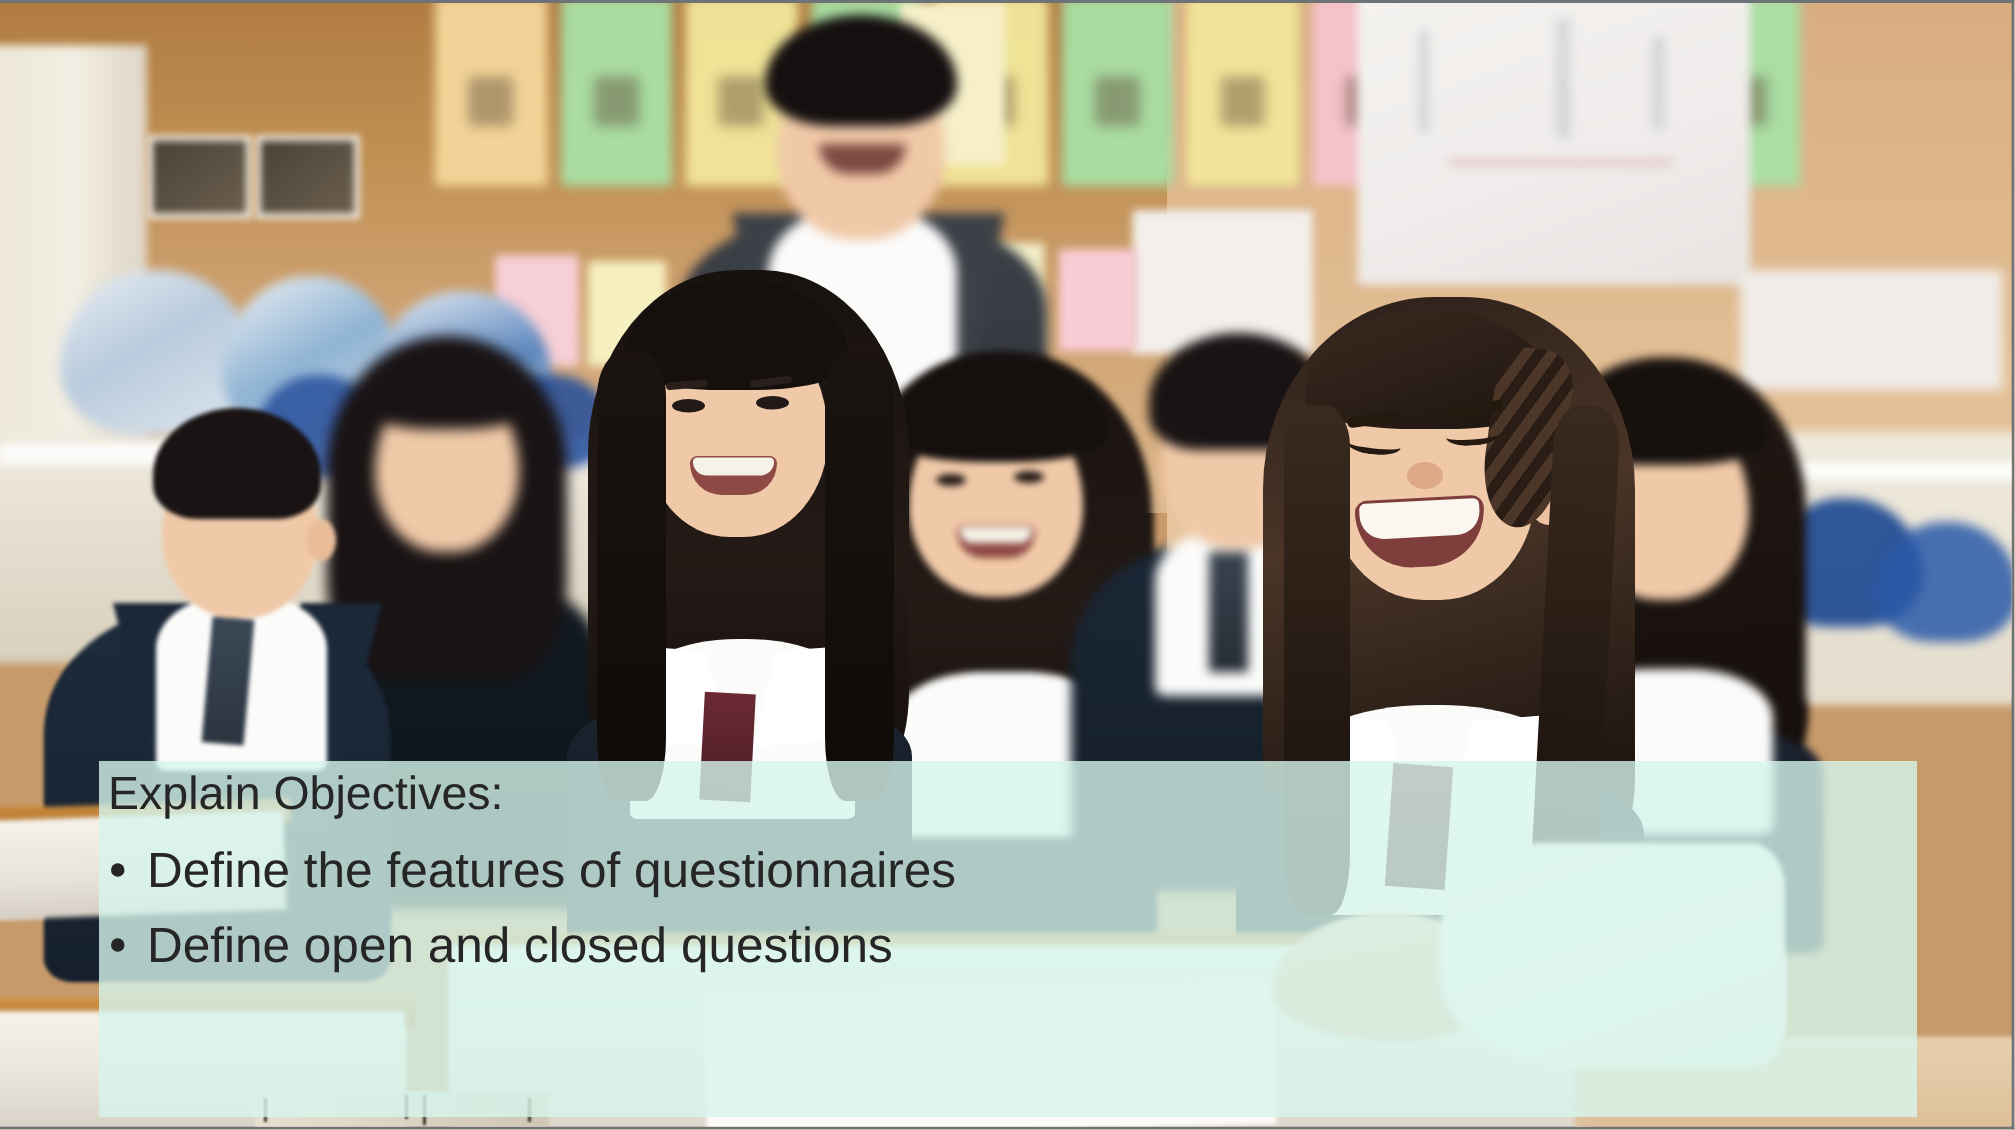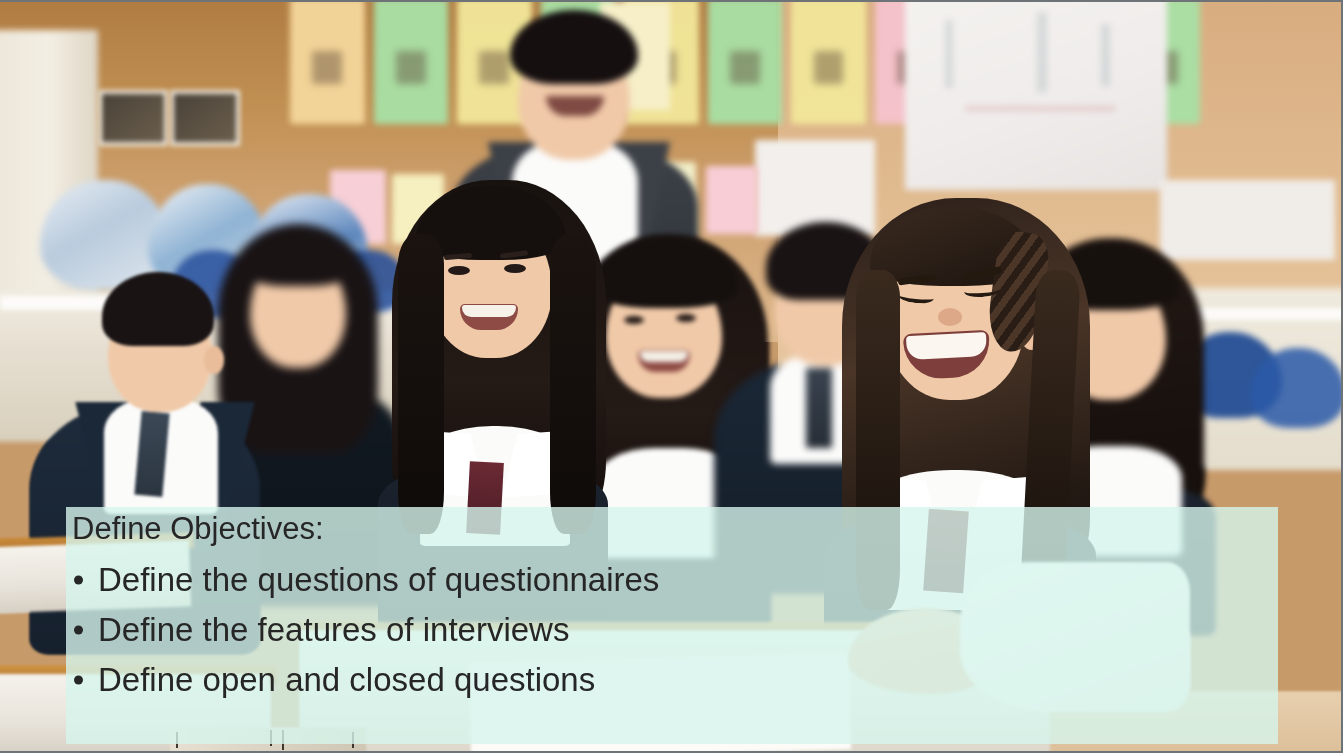--- a/index.html
+++ b/index.html
@@ -750,33 +750,29 @@
     <div class="tick t1"></div>
     <div class="tick t2"></div>
     <div class="tick t3"></div>
     <div class="tick t4"></div>
 
     <div class="dof"></div>
   </div>
 
   <div class="objectives-box">
 
-    <div class="obj-title">Define Objectives:</div>
+    <div class="obj-title">Explain Objectives:</div>
 
     <div class="bullet-list">
 
       <div class="bullet-item">
         <span class="bullet-dot"></span>
-        <span class="bullet-text">Define the questions of questionnaires</span>
+        <span class="bullet-text">Define the features of questionnaires</span>
       </div>
 
-      <div class="bullet-item">
-        <span class="bullet-dot"></span>
-        <span class="bullet-text">Define the features of interviews</span>
-      </div>
 
       <div class="bullet-item">
         <span class="bullet-dot"></span>
         <span class="bullet-text">Define open and closed questions</span>
       </div>
 
     </div>
   </div>
 
 </div>

